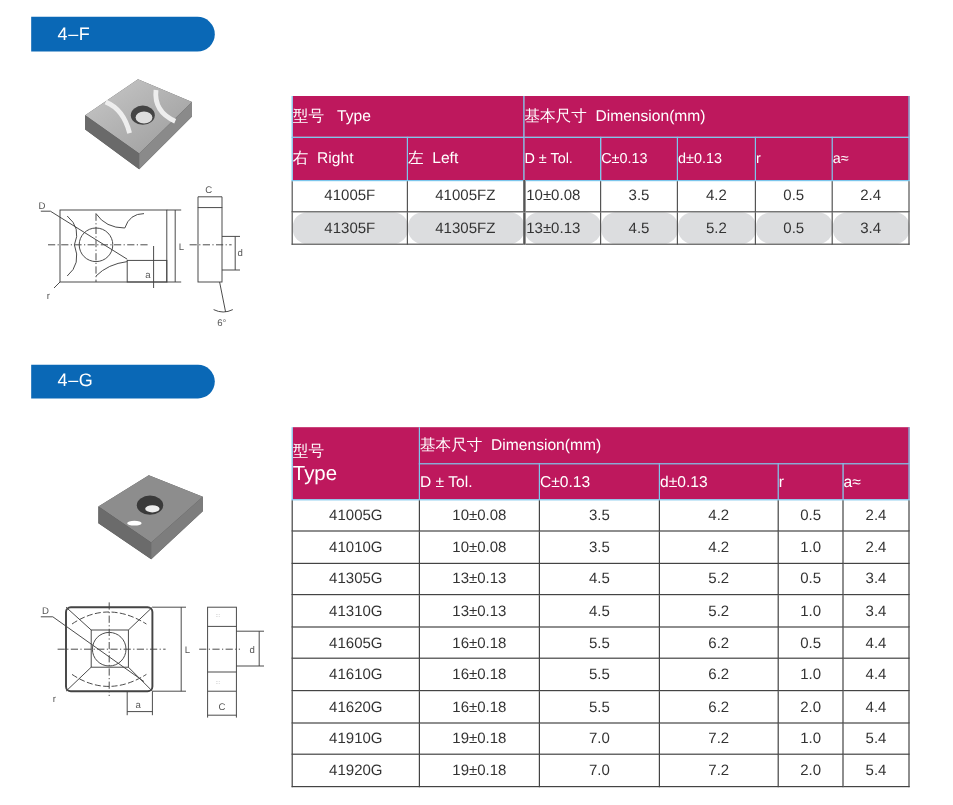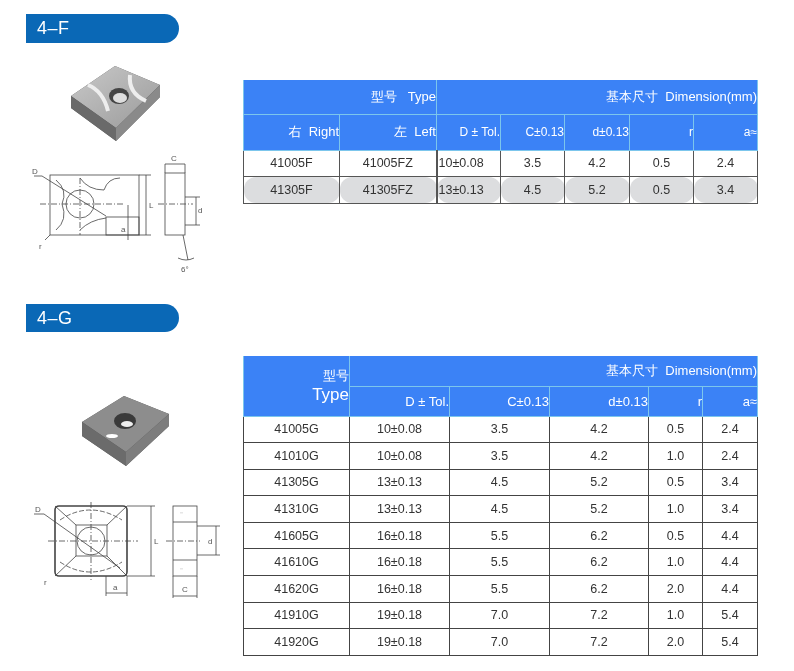--- a/index.html
+++ b/index.html
@@ -1,21 +1,21 @@
 <!DOCTYPE html>
 <html><head>
 <meta charset="utf-8">
 <style>
   * { box-sizing: border-box; margin: 0; padding: 0; }
   body { width: 794px; height: 671px; background: #ffffff; position: relative; overflow: hidden; font-family: "Liberation Sans", "DejaVu Sans", sans-serif; color: #333; }
-  .section-tab { position: absolute; left: 26px; width: 153px; height: 29px; background: #0a68b6; border-radius: 0 15px 15px 0; color: #fff; font-size: 18px; line-height: 29px; padding-left: 11px; letter-spacing: 0.5px; }
+  .section-tab { position: absolute; left: 26px; width: 153px; height: 29px; background: #0a68b6; border-radius: 0 15px 15px 0; color: #fff; font-size: 15px; line-height: 29px; padding-left: 22px; letter-spacing: 0.5px; }
   #tab-f { top: 14px; }
   #tab-g { top: 304px; height: 28px; line-height: 28px; }
   table { position: absolute; border-collapse: collapse; table-layout: fixed; font-size: 12.5px; }
-  th { background: #3b82f6; color: #fff; font-weight: normal; border: 1px solid #7cc6ec; text-align: right; font-size: 13px; }
+  th { background: #be185d; color: #fff; font-weight: normal; border: 1px solid #7cc6ec; text-align: left; font-size: 13px; }
   td { border: 1px solid #333; text-align: center; color: #333; }
   .th-top { border-top: none; }
   #table-f { left: 243px; top: 80px; width: 514px; }
   #table-f .h1 { height: 34px; }
   #table-f .h2 { height: 36px; margin-left: 44px; }
   #table-f td { height: 26.5px; border-color: #555; text-align: center; }
   #table-f tr.alt td { background: #dcdddf; border-radius: 12px; }
   #table-f td.dtol { text-align: left; padding-left: 1px; border-left: 2px solid #555; }
   #table-g { left: 243px; top: 356px; width: 514px; }
   #table-g .h1 { height: 30px; }

